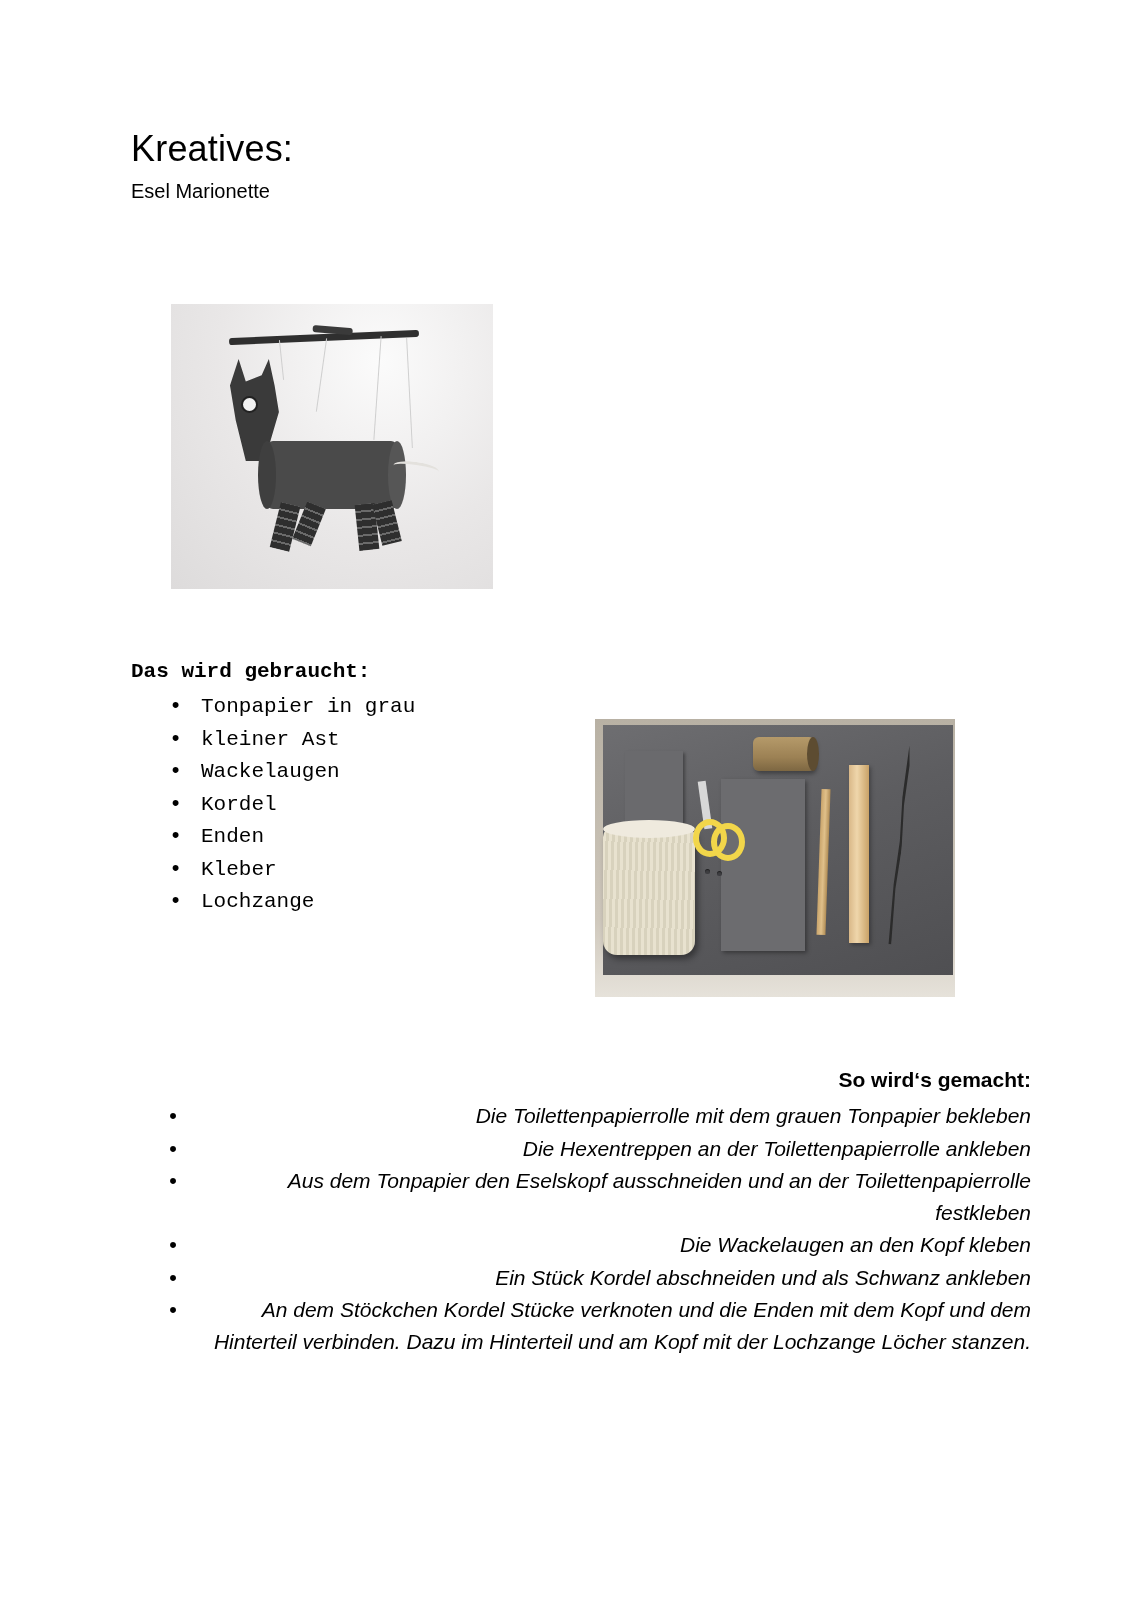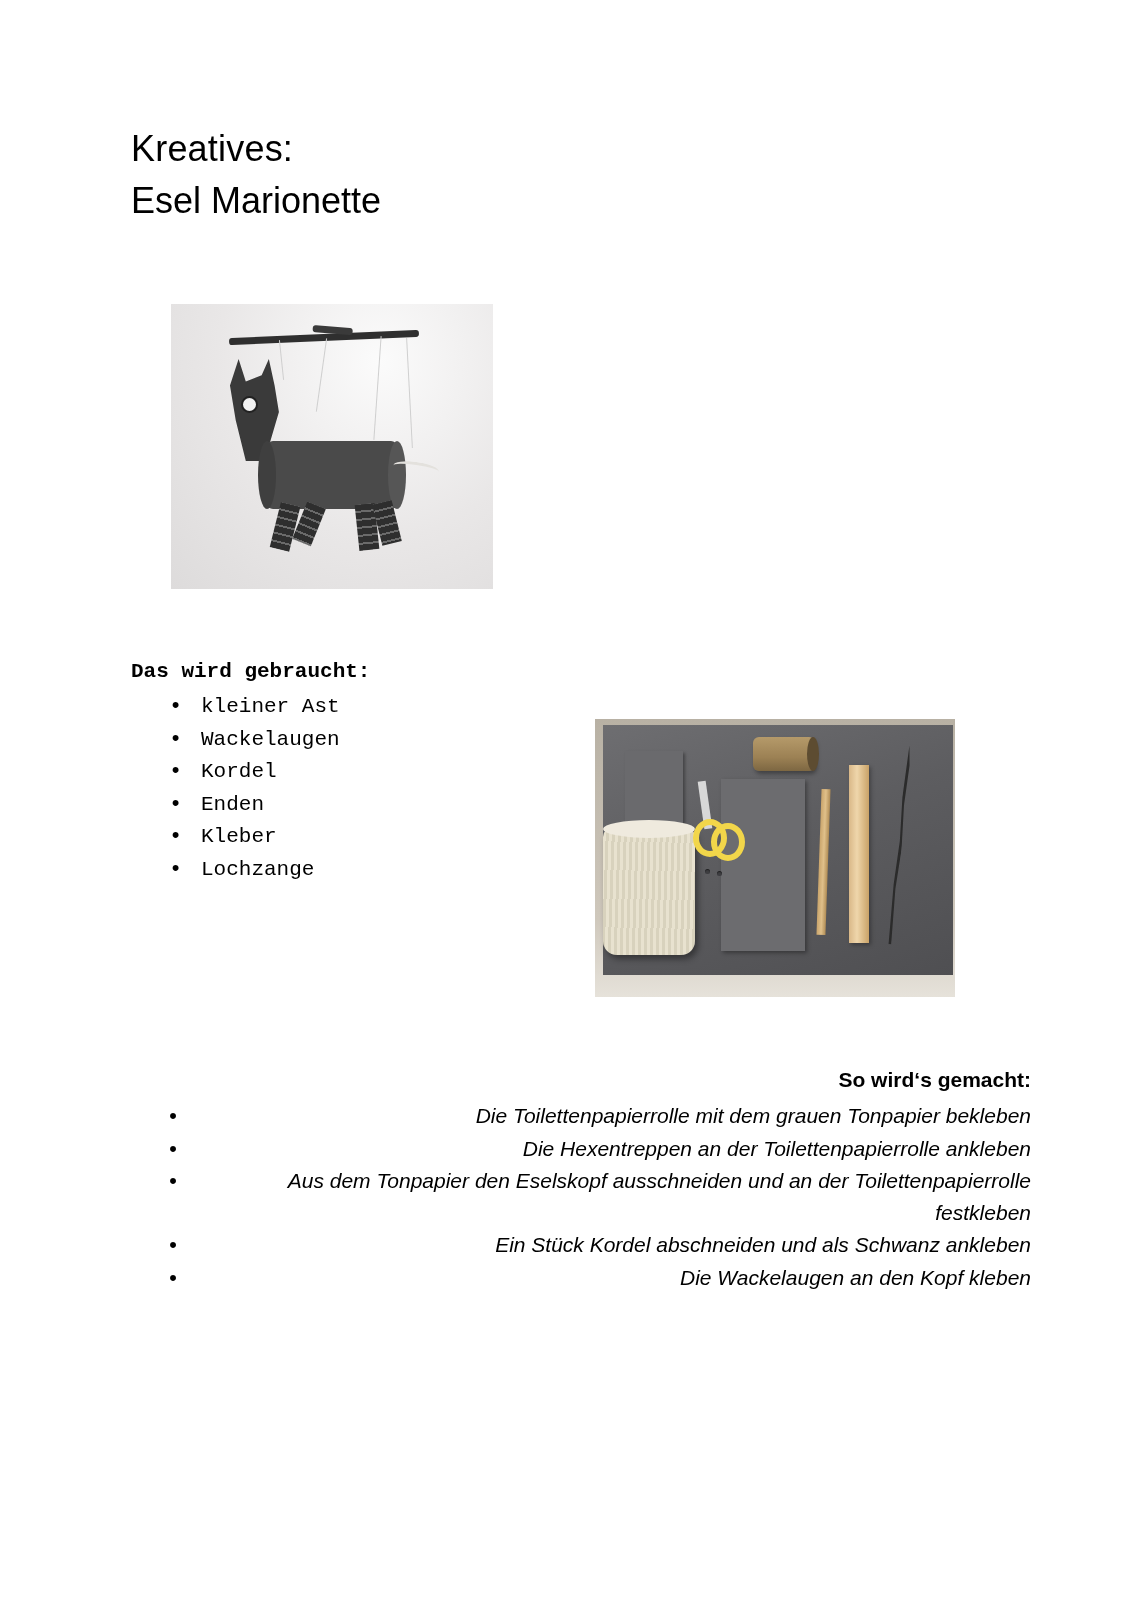--- a/index.html
+++ b/index.html
@@ -28,21 +28,21 @@
     width: 900px;
   }
   h1.title {
     font-size: 36px;
     font-weight: 400;
     margin: 0;
     line-height: 1.15;
     letter-spacing: 0.2px;
   }
   h2.subtitle {
-    font-size: 36px;
+    font-size: 20px;
     font-weight: 400;
     margin: 10px 0 0 0;
     line-height: 1.2;
   }
 
   
   .photo-donkey {
     position: absolute;
     left: 131px;
     top: 288px;
@@ -346,20 +346,21 @@
     <div class="dk-leg" style="left:104px; top:200px; height:46px; transform:rotate(14deg);"></div>
     <div class="dk-leg" style="left:128px; top:200px; height:40px; transform:rotate(22deg);"></div>
     <div class="dk-leg" style="left:186px; top:200px; height:46px; transform:rotate(-6deg);"></div>
     <div class="dk-leg" style="left:206px; top:198px; height:42px; transform:rotate(-14deg);"></div>
     <div class="dk-tail"></div>
   </figure>
 
   <section class="materials">
     <p class="section-head">Das wird gebraucht:</p>
     <ul class="doc-list">
+      <li>Tonpapier in grau</li>
       <li>kleiner Ast</li>
       <li>Wackelaugen</li>
       <li>Kordel</li>
       <li>Enden</li>
       <li>Kleber</li>
       <li>Lochzange</li>
     </ul>
   </section>
 
   <figure class="photo-materials">
@@ -378,18 +379,19 @@
     <div class="mt-dot" style="left:110px; top:150px;"></div>
     <div class="mt-dot" style="left:122px; top:152px;"></div>
   </figure>
 
   <section class="steps">
     <p class="section-head">So wird‘s gemacht:</p>
     <ul class="doc-list">
       <li>Die Toilettenpapierrolle mit dem grauen Tonpapier bekleben</li>
       <li>Die Hexentreppen an der Toilettenpapierrolle ankleben</li>
       <li>Aus dem Tonpapier den Eselskopf ausschneiden und an der Toilettenpapierrolle festkleben</li>
+      <li>Die Wackelaugen an den Kopf kleben</li>
       <li>Ein Stück Kordel abschneiden und als Schwanz ankleben</li>
-      <li>Die Wackelaugen an den Kopf kleben</li>
+      <li>An dem Stöckchen Kordel Stücke verknoten und die Enden mit dem Kopf und dem Hinterteil verbinden. Dazu im Hinterteil und am Kopf mit der Lochzange Löcher stanzen.</li>
     </ul>
   </section>
 
 </div>
 
 </body></html>

